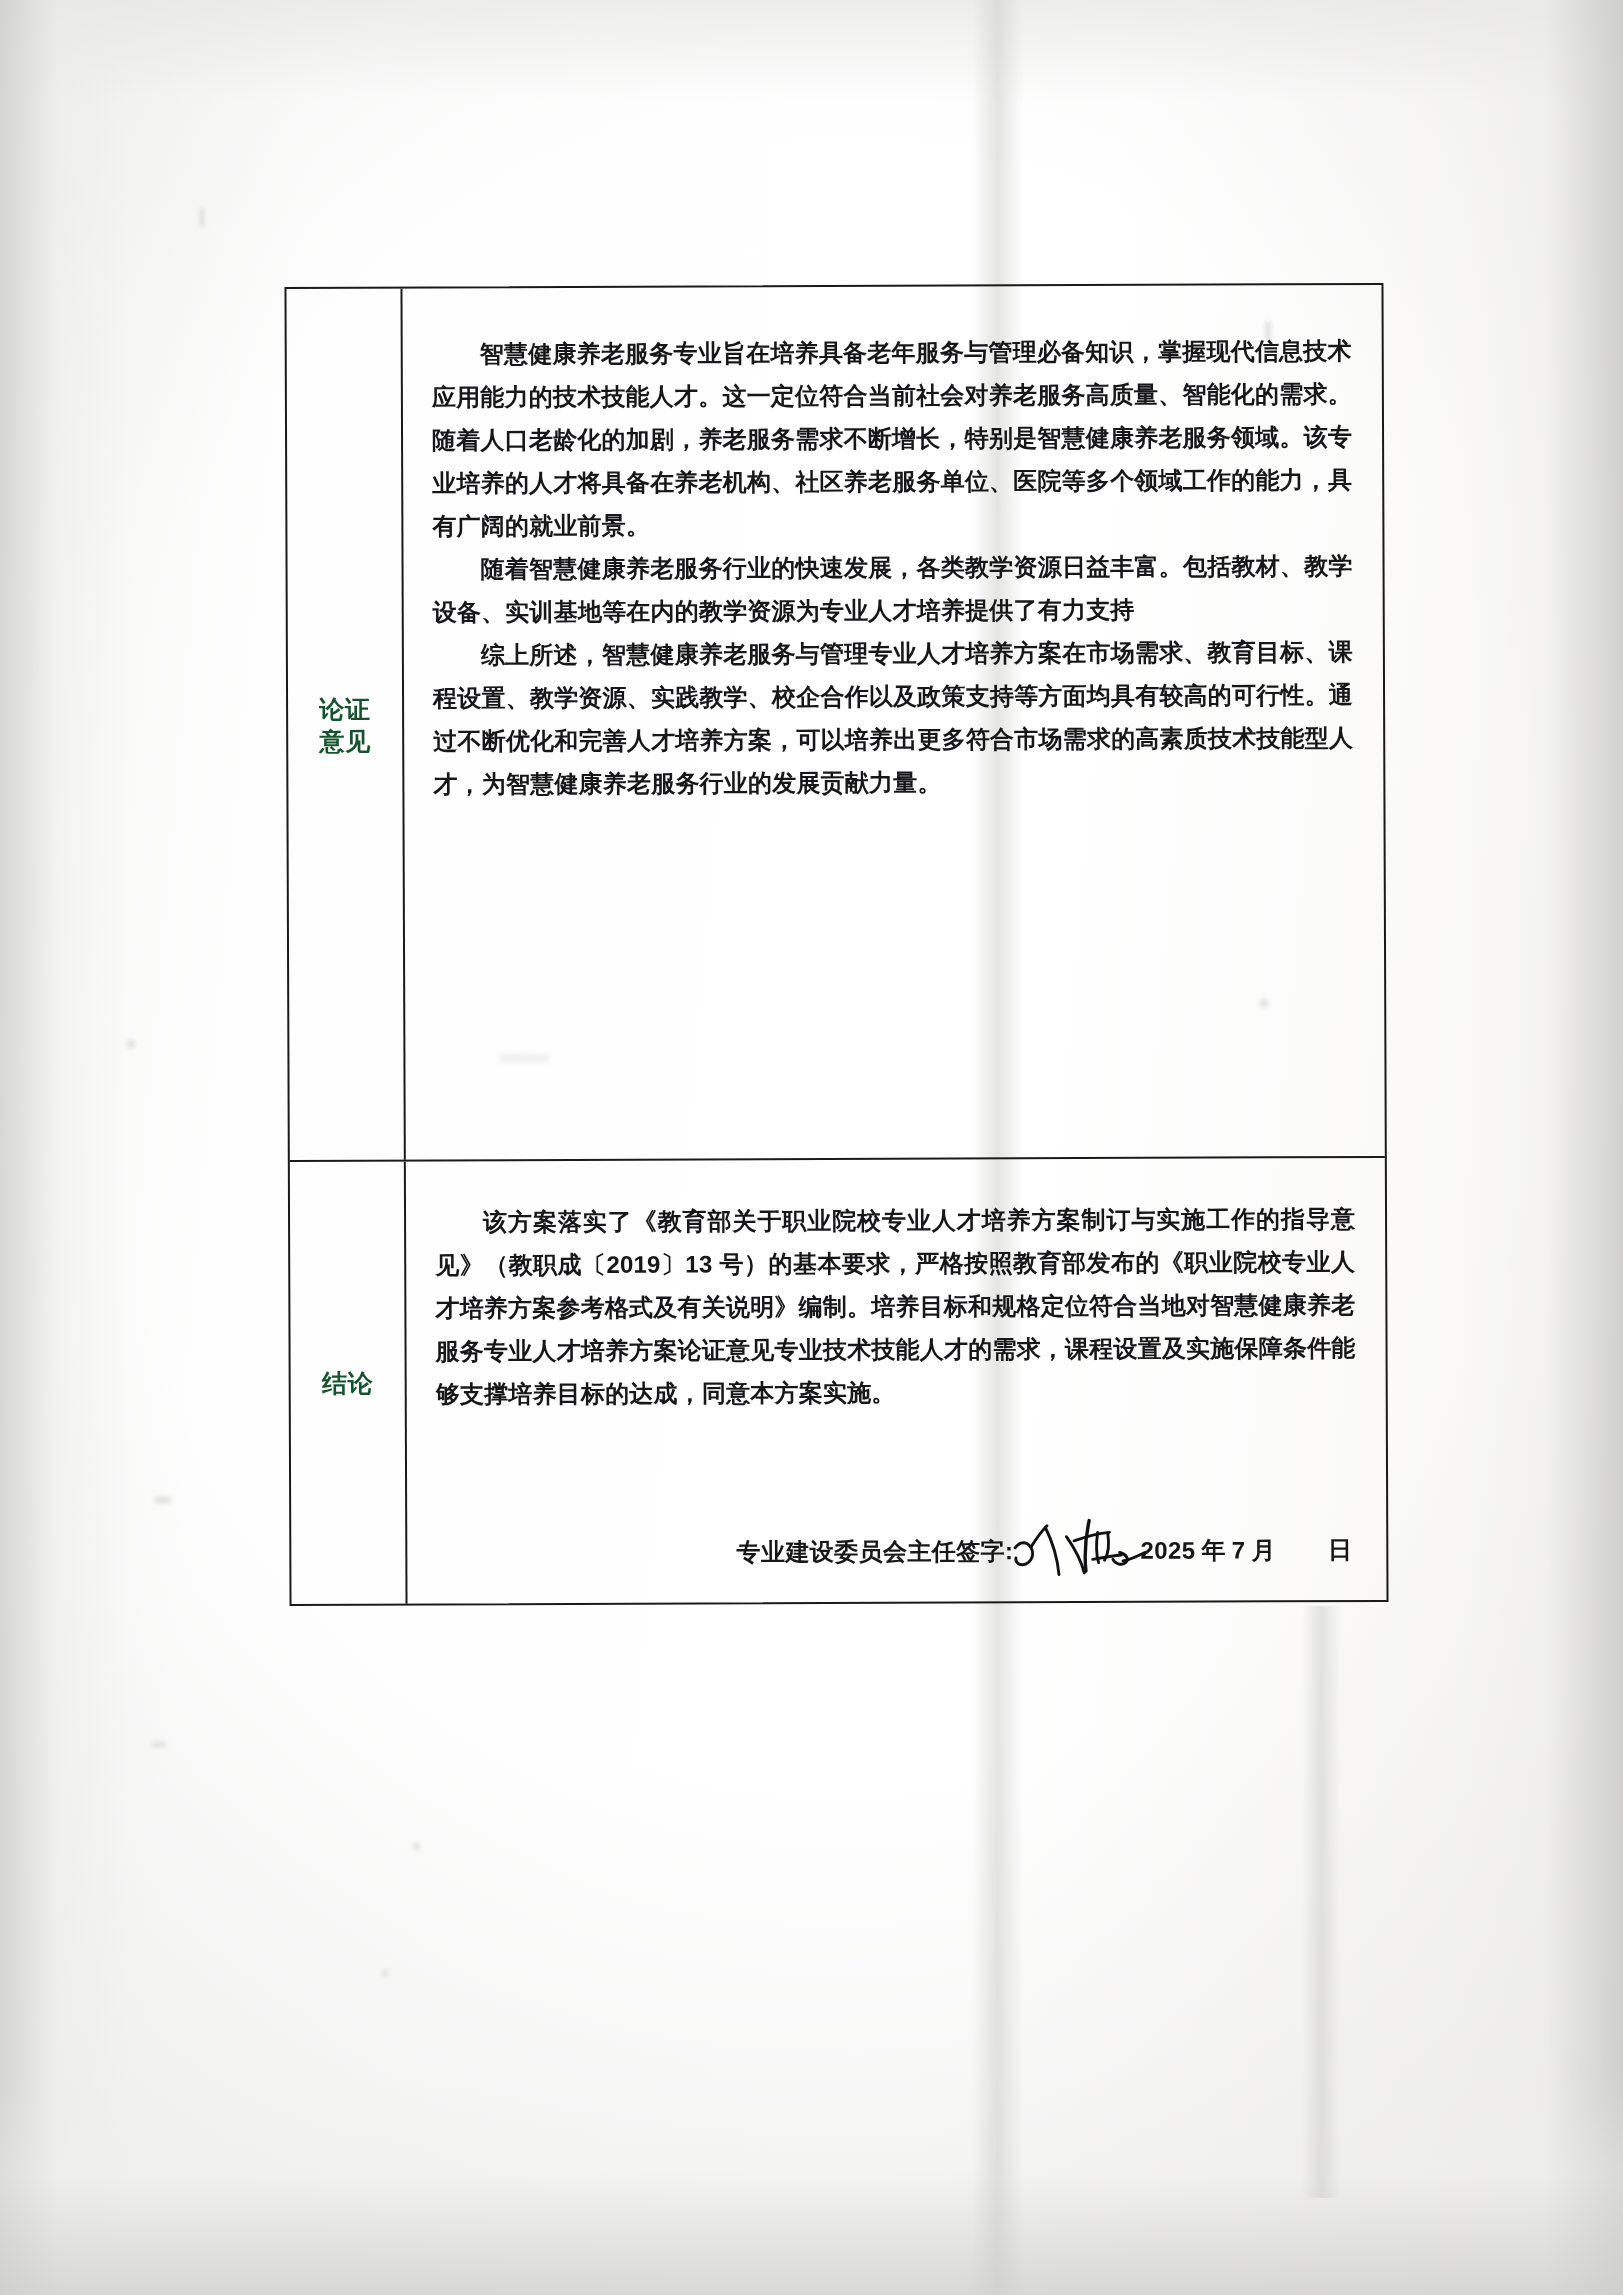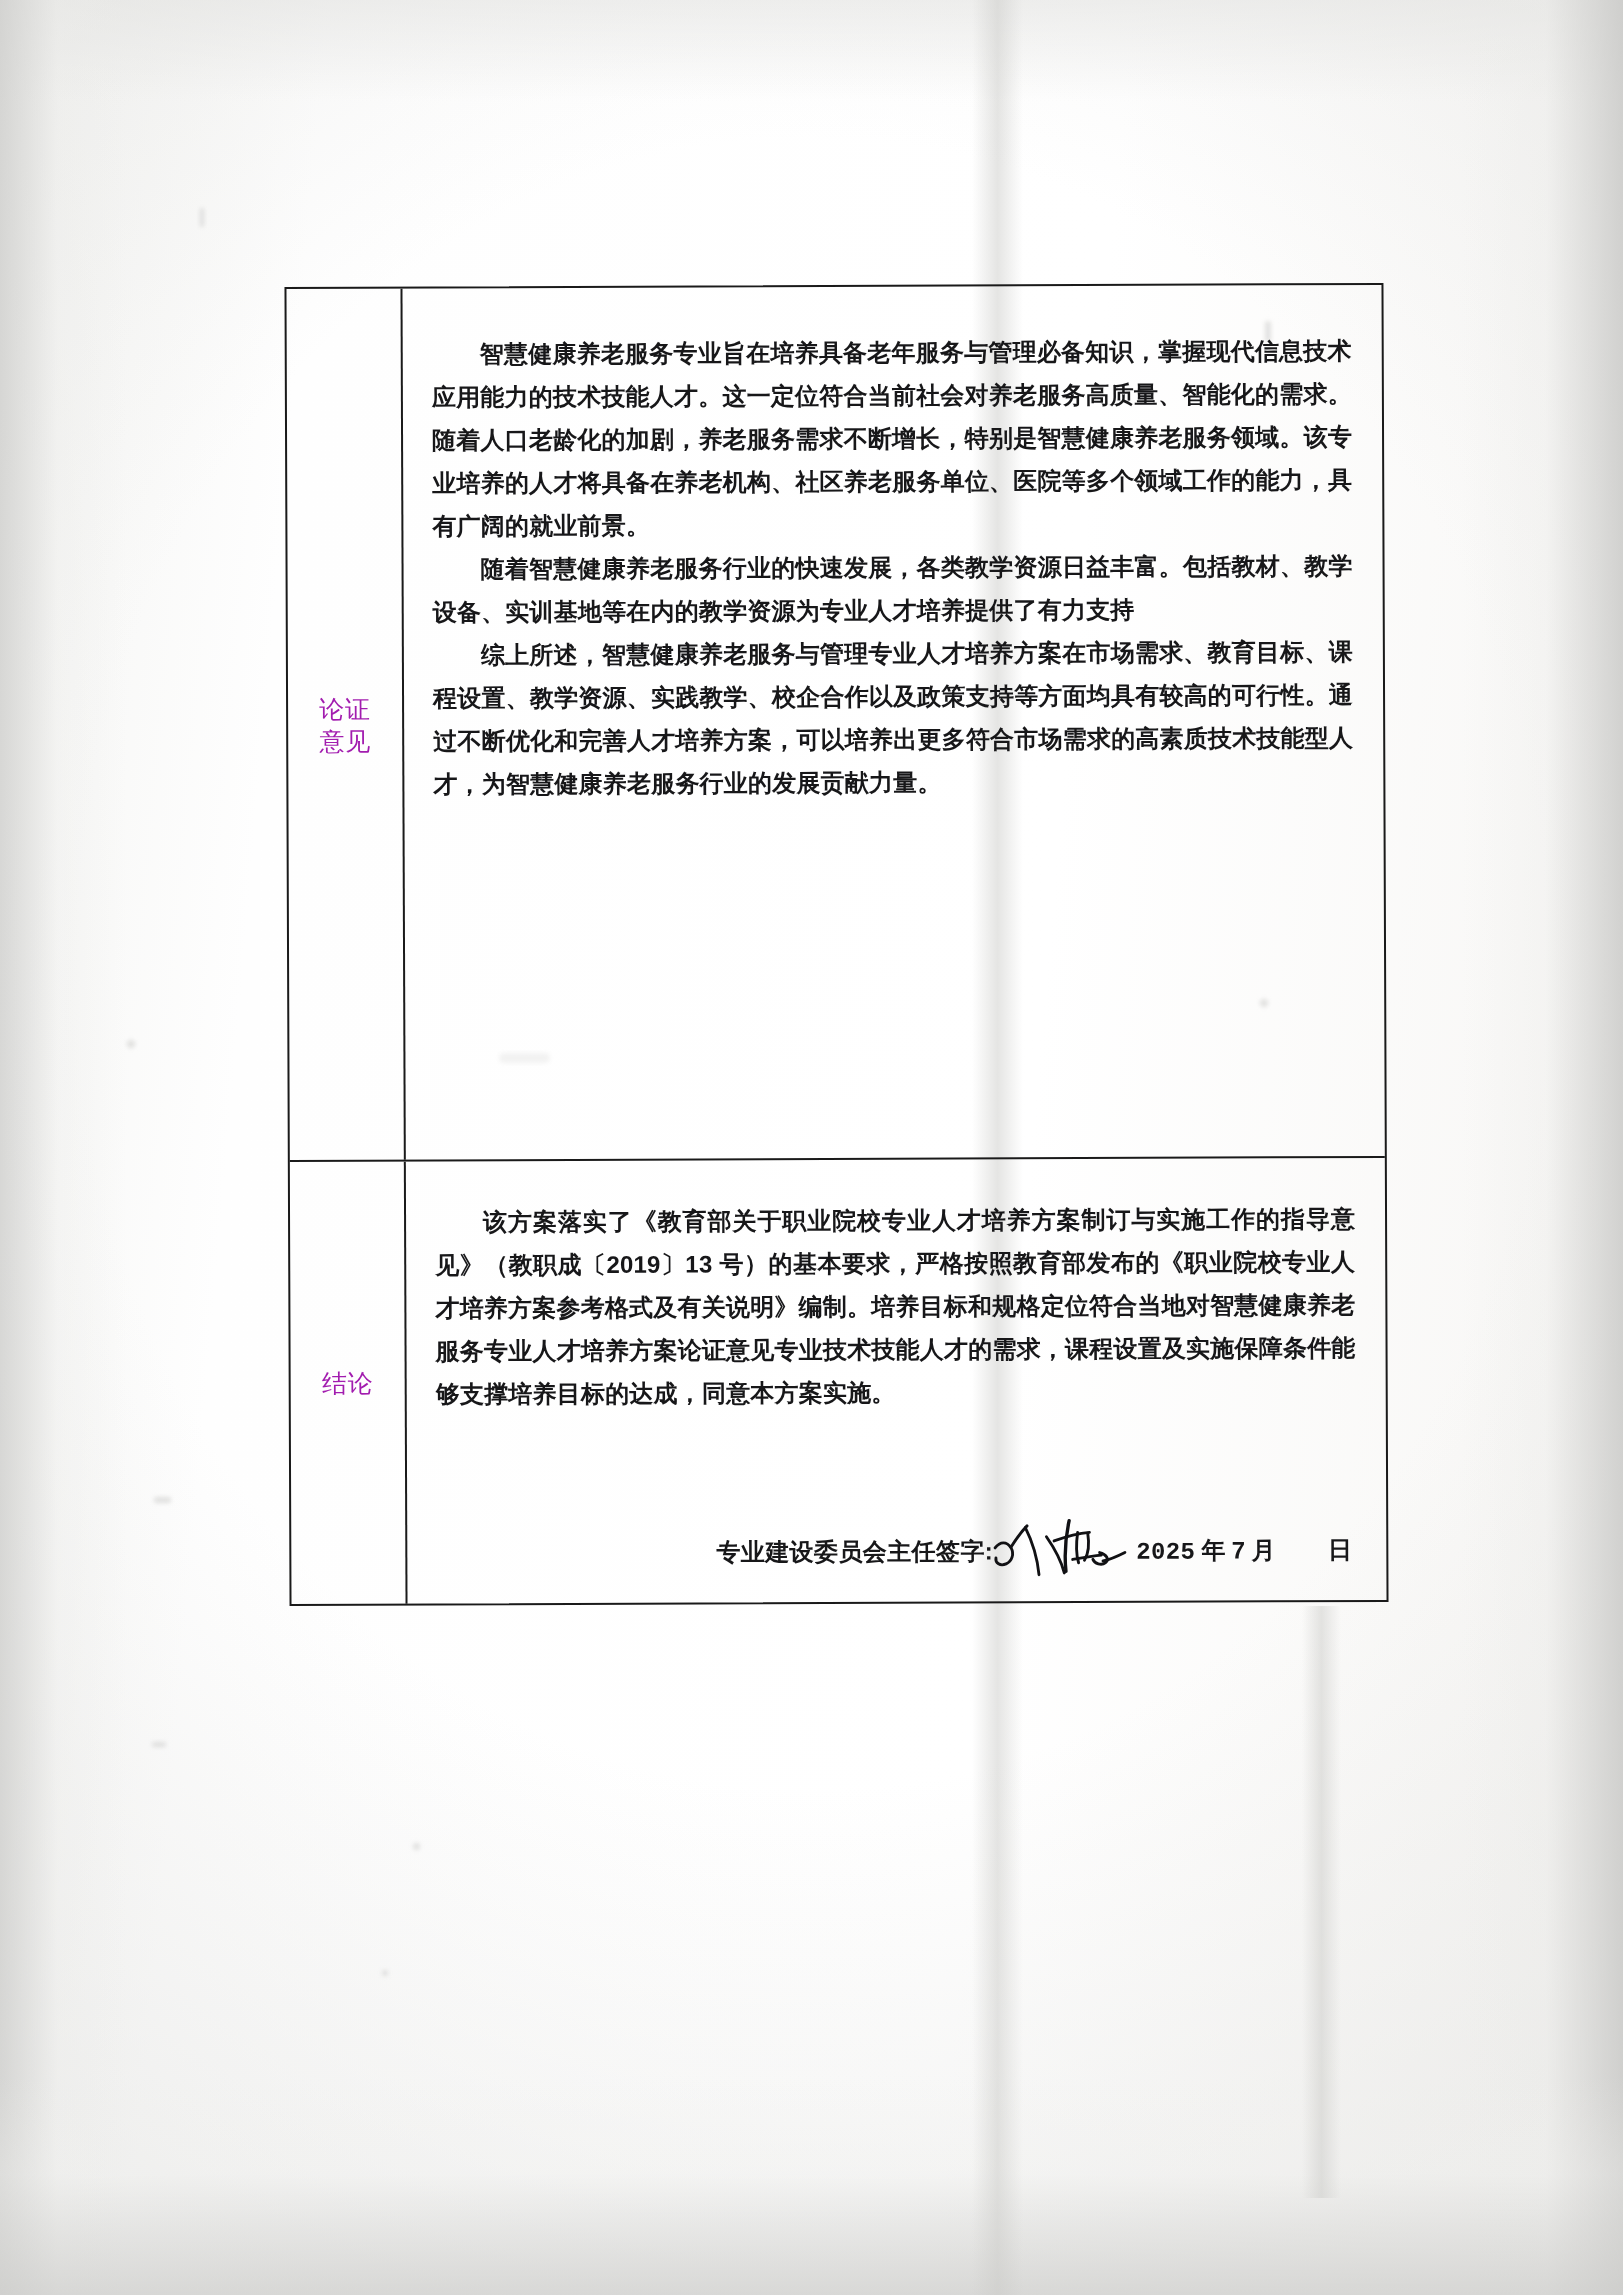--- a/index.html
+++ b/index.html
@@ -100,25 +100,25 @@
     border-right: 2.5px solid #1a1a1a;
     box-sizing: border-box;
     display: flex;
     align-items: center;
     justify-content: center;
     text-align: center;
   }
 
   .label-text {
     font-family: "Liberation Sans", "DejaVu Sans", sans-serif;
-    font-weight: 400;
+    font-weight: 700;
     font-size: 25px;
     line-height: 1.28;
     letter-spacing: 0.8px;
-    color: #a21caf;
+    color: #14532d;
     white-space: pre-line;
   }
 
   .content-cell {
     flex: 1 1 auto;
     box-sizing: border-box;
     padding: 0;
     position: relative;
     display: flex;
     flex-direction: column;
@@ -175,21 +175,21 @@
   }
   .sig-mark svg {
     position: absolute;
     left: -5px;
     top: -52px;
     width: 145px;
     height: 76px;
     overflow: visible;
   }
 
-  .sig-year { margin-left: 16px; font-family: Liberation Mono, monospace; }
+  .sig-year { margin-left: 0px; }
   .sig-u1 { margin: 0 6px; }
   .sig-month { }
   .sig-u2 { margin: 0 6px; }
   .sig-gap { display: inline-block; width: 46px; }
   .sig-u3 { }
 </style>
 </head>
 <body>
 
 <div id="page">

